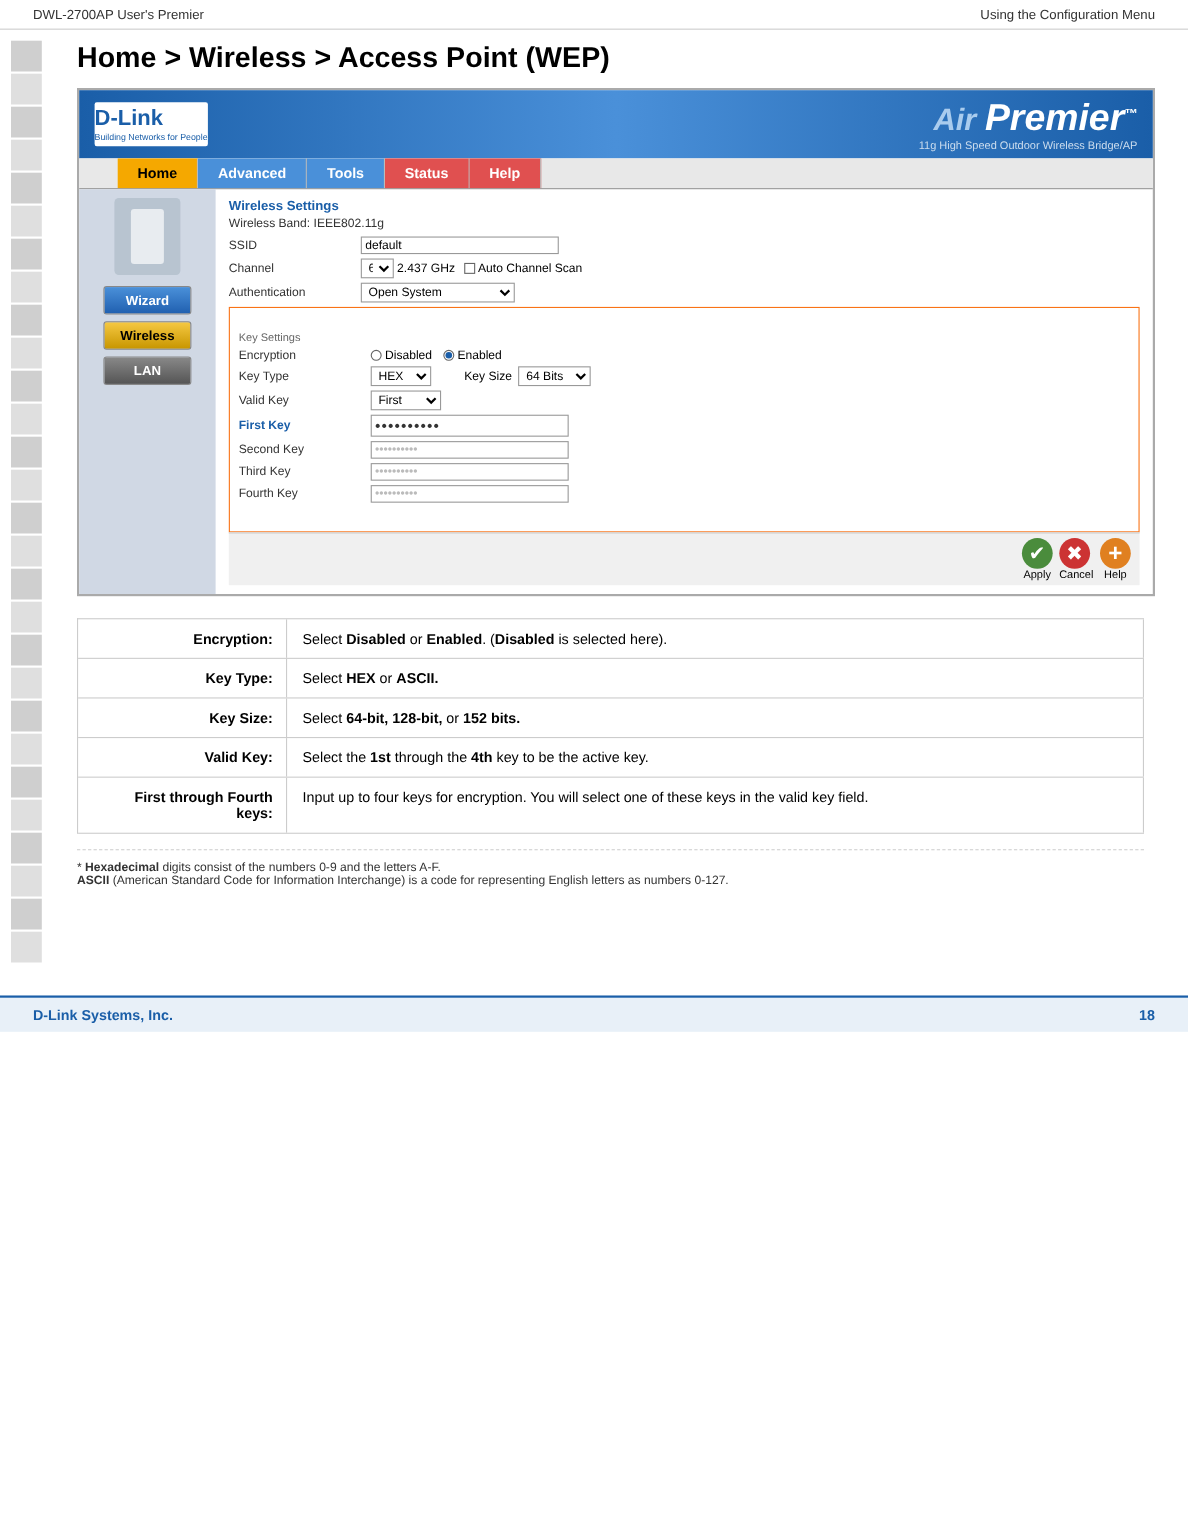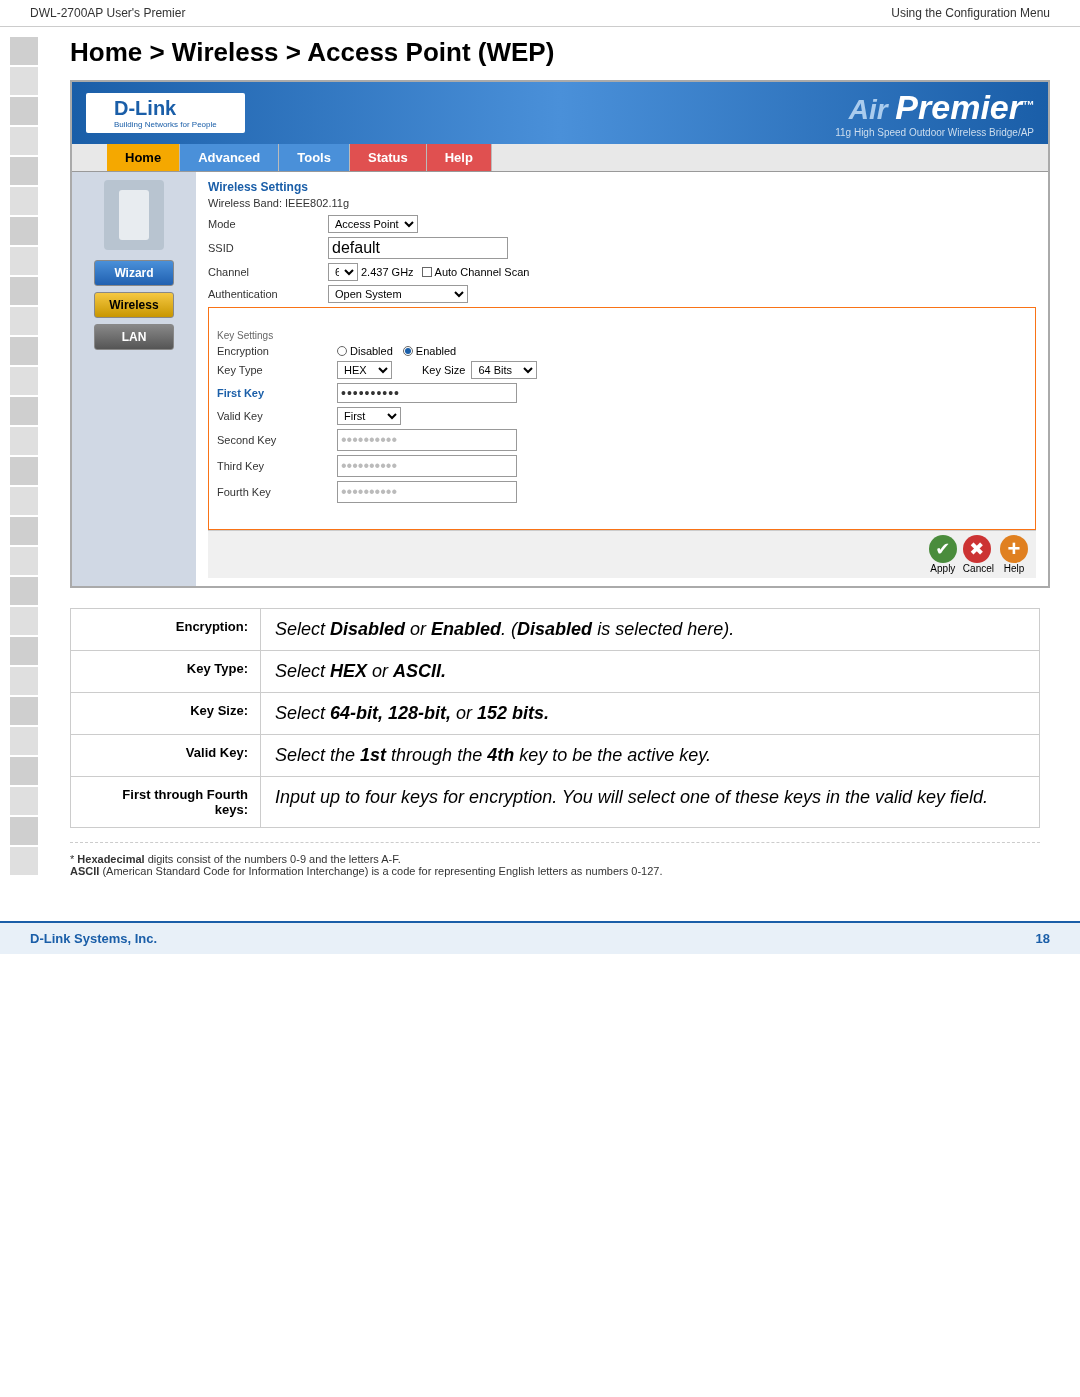--- a/index.html
+++ b/index.html
@@ -70,21 +70,21 @@
       background: linear-gradient(to right, #1a5ea8, #4a90d9, #1a5ea8);
       display: flex;
       align-items: center;
       justify-content: space-between;
       padding: 6px 14px;
       min-height: 60px;
     }
 
     .dlink-logo {
       background: white;
-      padding: 4px 28px;
+      padding: 4px 0;
       border-radius: 2px;
     }
 
     .dlink-logo-text {
       font-size: 20px;
       font-weight: 900;
       color: #1a5ea8;
       font-family: Arial Black, sans-serif;
     }
 
@@ -215,21 +215,21 @@
       font-size: 11px;
     }
 
     .form-label {
       width: 120px;
       color: #333;
       flex-shrink: 0;
     }
 
     .form-control {
-      font-size: 16px;
+      font-size: 11px;
       padding: 1px 3px;
       border: 1px solid #999;
     }
 
     .form-select {
       font-size: 11px;
       padding: 1px 2px;
       border: 1px solid #999;
       background: white;
     }
@@ -332,24 +332,23 @@
       min-width: 190px;
       padding: 10px 12px;
       text-align: right;
       font-weight: bold;
       font-size: 13px;
       border-right: 1px solid #ccc;
     }
 
     .desc-value {
       padding: 10px 14px;
-      font-size: 18px;
+      font-size: 13px;
       flex: 1;
       border-right: 1px solid #ccc;
-      font-style: italic;
     }
 
     
     .footnotes {
       margin: 14px 10px;
       font-size: 11px;
       color: #333;
       padding-top: 10px;
       border-top: 1px dashed #ccc;
     }
@@ -448,26 +447,20 @@
           <div class="device-img"></div>
           <div class="sidebar-btn btn-wizard">Wizard</div>
           <div class="sidebar-btn btn-wireless">Wireless</div>
           <div class="sidebar-btn btn-lan">LAN</div>
         </div>
 
         <div class="settings-area">
           <div class="section-title">Wireless Settings</div>
           <div class="wireless-band">Wireless Band: IEEE802.11g</div>
 
-          <div class="form-row">
-            <span class="form-label">Mode</span>
-            <select class="form-select">
-              <option>Access Point</option>
-            </select>
-          </div>
 
           <div class="form-row">
             <span class="form-label">SSID</span>
             <input type="text" class="form-control" value="default" style="width: 180px;">
           </div>
 
 
           <div class="form-row">
             <span class="form-label">Channel</span>
             <select class="form-select" style="width:30px;">
@@ -512,35 +505,35 @@
               </select>
               <span style="margin-left:30px;">Key Size</span>
               <select class="form-select" style="margin-left:6px;">
                 <option>64 Bits</option>
                 <option>128 Bits</option>
                 <option>152 Bits</option>
               </select>
             </div>
 
             <div class="form-row">
-              <span class="form-label first-key-label">First Key</span>
-              <input type="password" class="form-control dots-input" value="1234567890" style="width: 180px;">
-            </div>
-
-            <div class="form-row">
               <span class="form-label">Valid Key</span>
               <select class="form-select">
                 <option>First</option>
                 <option>Second</option>
                 <option>Third</option>
                 <option>Fourth</option>
               </select>
             </div>
 
             <div class="form-row">
+              <span class="form-label first-key-label">First Key</span>
+              <input type="password" class="form-control dots-input" value="1234567890" style="width: 180px;">
+            </div>
+
+            <div class="form-row">
               <span class="form-label">Second Key</span>
               <input type="password" class="form-control dots-disabled" value="1234567890" style="width: 180px; color: rgb(187, 187, 187);">
             </div>
 
             <div class="form-row">
               <span class="form-label">Third Key</span>
               <input type="password" class="form-control dots-disabled" value="1234567890" style="width: 180px; color: rgb(187, 187, 187);">
             </div>
 
             <div class="form-row">

